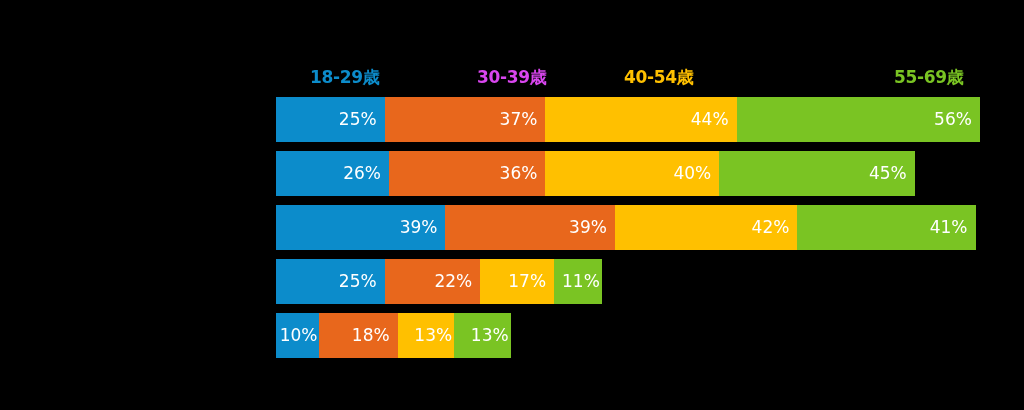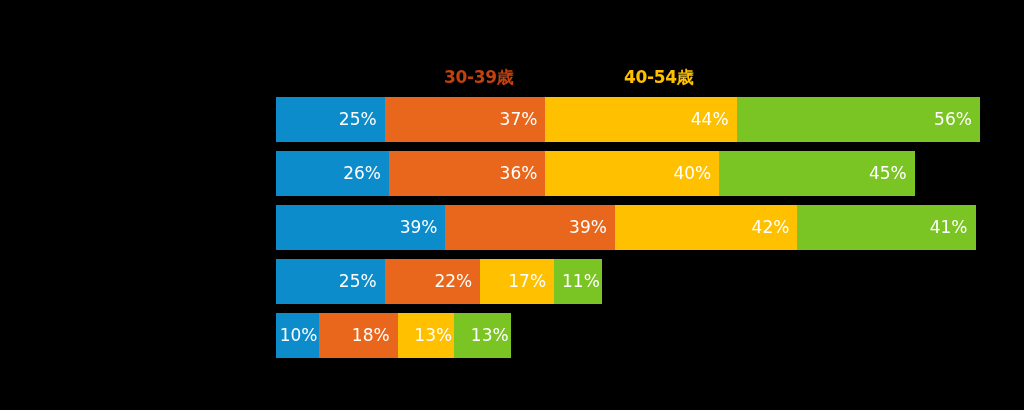--- a/index.html
+++ b/index.html
@@ -75,22 +75,24 @@
   .seg-label.narrow {
     right: 2px;
   }
 </style>
 </head>
 <body>
 
 <div id="chart-root">
 
   <div id="legend">
-      <div class="legend-item" style="left: 168px; color: #c2410c;"><span>30-39歳</span></div>
+      <div class="legend-item" style="left: 34px; color: rgb(12, 140, 203);"><span>18-29歳</span></div>
+      <div class="legend-item" style="left: 201px; color: #d946ef;"><span>30-39歳</span></div>
       <div class="legend-item" style="left: 348px; color: rgb(255, 192, 0); text-align: center;"><span>40-54歳</span></div>
+      <div class="legend-item" style="left: 618px; color: rgb(122, 196, 35);"><span>55-69歳</span></div>
     </div>
 
   <div id="bars">
       <div class="bar-row" style="top: 0px; height: 45px;"><div class="bar-seg" style="width: 108.625px; height: 45px; background: rgb(12, 140, 203);"><span class="seg-label">25%</span></div><div class="bar-seg" style="width: 160.765px; height: 45px; background: rgb(232, 103, 28);"><span class="seg-label">37%</span></div><div class="bar-seg" style="width: 191.18px; height: 45px; background: rgb(255, 192, 0);"><span class="seg-label">44%</span></div><div class="bar-seg" style="width: 243.32px; height: 45px; background: rgb(122, 196, 35);"><span class="seg-label">56%</span></div></div>
       <div class="bar-row" style="top: 54px; height: 45px;"><div class="bar-seg" style="width: 112.97px; height: 45px; background: rgb(12, 140, 203);"><span class="seg-label">26%</span></div><div class="bar-seg" style="width: 156.42px; height: 45px; background: rgb(232, 103, 28);"><span class="seg-label">36%</span></div><div class="bar-seg" style="width: 173.8px; height: 45px; background: rgb(255, 192, 0);"><span class="seg-label">40%</span></div><div class="bar-seg" style="width: 195.525px; height: 45px; background: rgb(122, 196, 35);"><span class="seg-label">45%</span></div></div>
       <div class="bar-row" style="top: 108px; height: 45px;"><div class="bar-seg" style="width: 169.455px; height: 45px; background: rgb(12, 140, 203);"><span class="seg-label">39%</span></div><div class="bar-seg" style="width: 169.455px; height: 45px; background: rgb(232, 103, 28);"><span class="seg-label">39%</span></div><div class="bar-seg" style="width: 182.49px; height: 45px; background: rgb(255, 192, 0);"><span class="seg-label">42%</span></div><div class="bar-seg" style="width: 178.145px; height: 45px; background: rgb(122, 196, 35);"><span class="seg-label">41%</span></div></div>
       <div class="bar-row" style="top: 162px; height: 45px;"><div class="bar-seg" style="width: 108.625px; height: 45px; background: rgb(12, 140, 203);"><span class="seg-label">25%</span></div><div class="bar-seg" style="width: 95.59px; height: 45px; background: rgb(232, 103, 28);"><span class="seg-label">22%</span></div><div class="bar-seg" style="width: 73.865px; height: 45px; background: rgb(255, 192, 0);"><span class="seg-label">17%</span></div><div class="bar-seg" style="width: 47.795px; height: 45px; background: rgb(122, 196, 35);"><span class="seg-label narrow">11%</span></div></div>
       <div class="bar-row" style="top: 216px; height: 45px;"><div class="bar-seg" style="width: 43.45px; height: 45px; background: rgb(12, 140, 203);"><span class="seg-label narrow">10%</span></div><div class="bar-seg" style="width: 78.21px; height: 45px; background: rgb(232, 103, 28);"><span class="seg-label">18%</span></div><div class="bar-seg" style="width: 56.485px; height: 45px; background: rgb(255, 192, 0);"><span class="seg-label narrow">13%</span></div><div class="bar-seg" style="width: 56.485px; height: 45px; background: rgb(122, 196, 35);"><span class="seg-label narrow">13%</span></div></div>
     </div>
 

